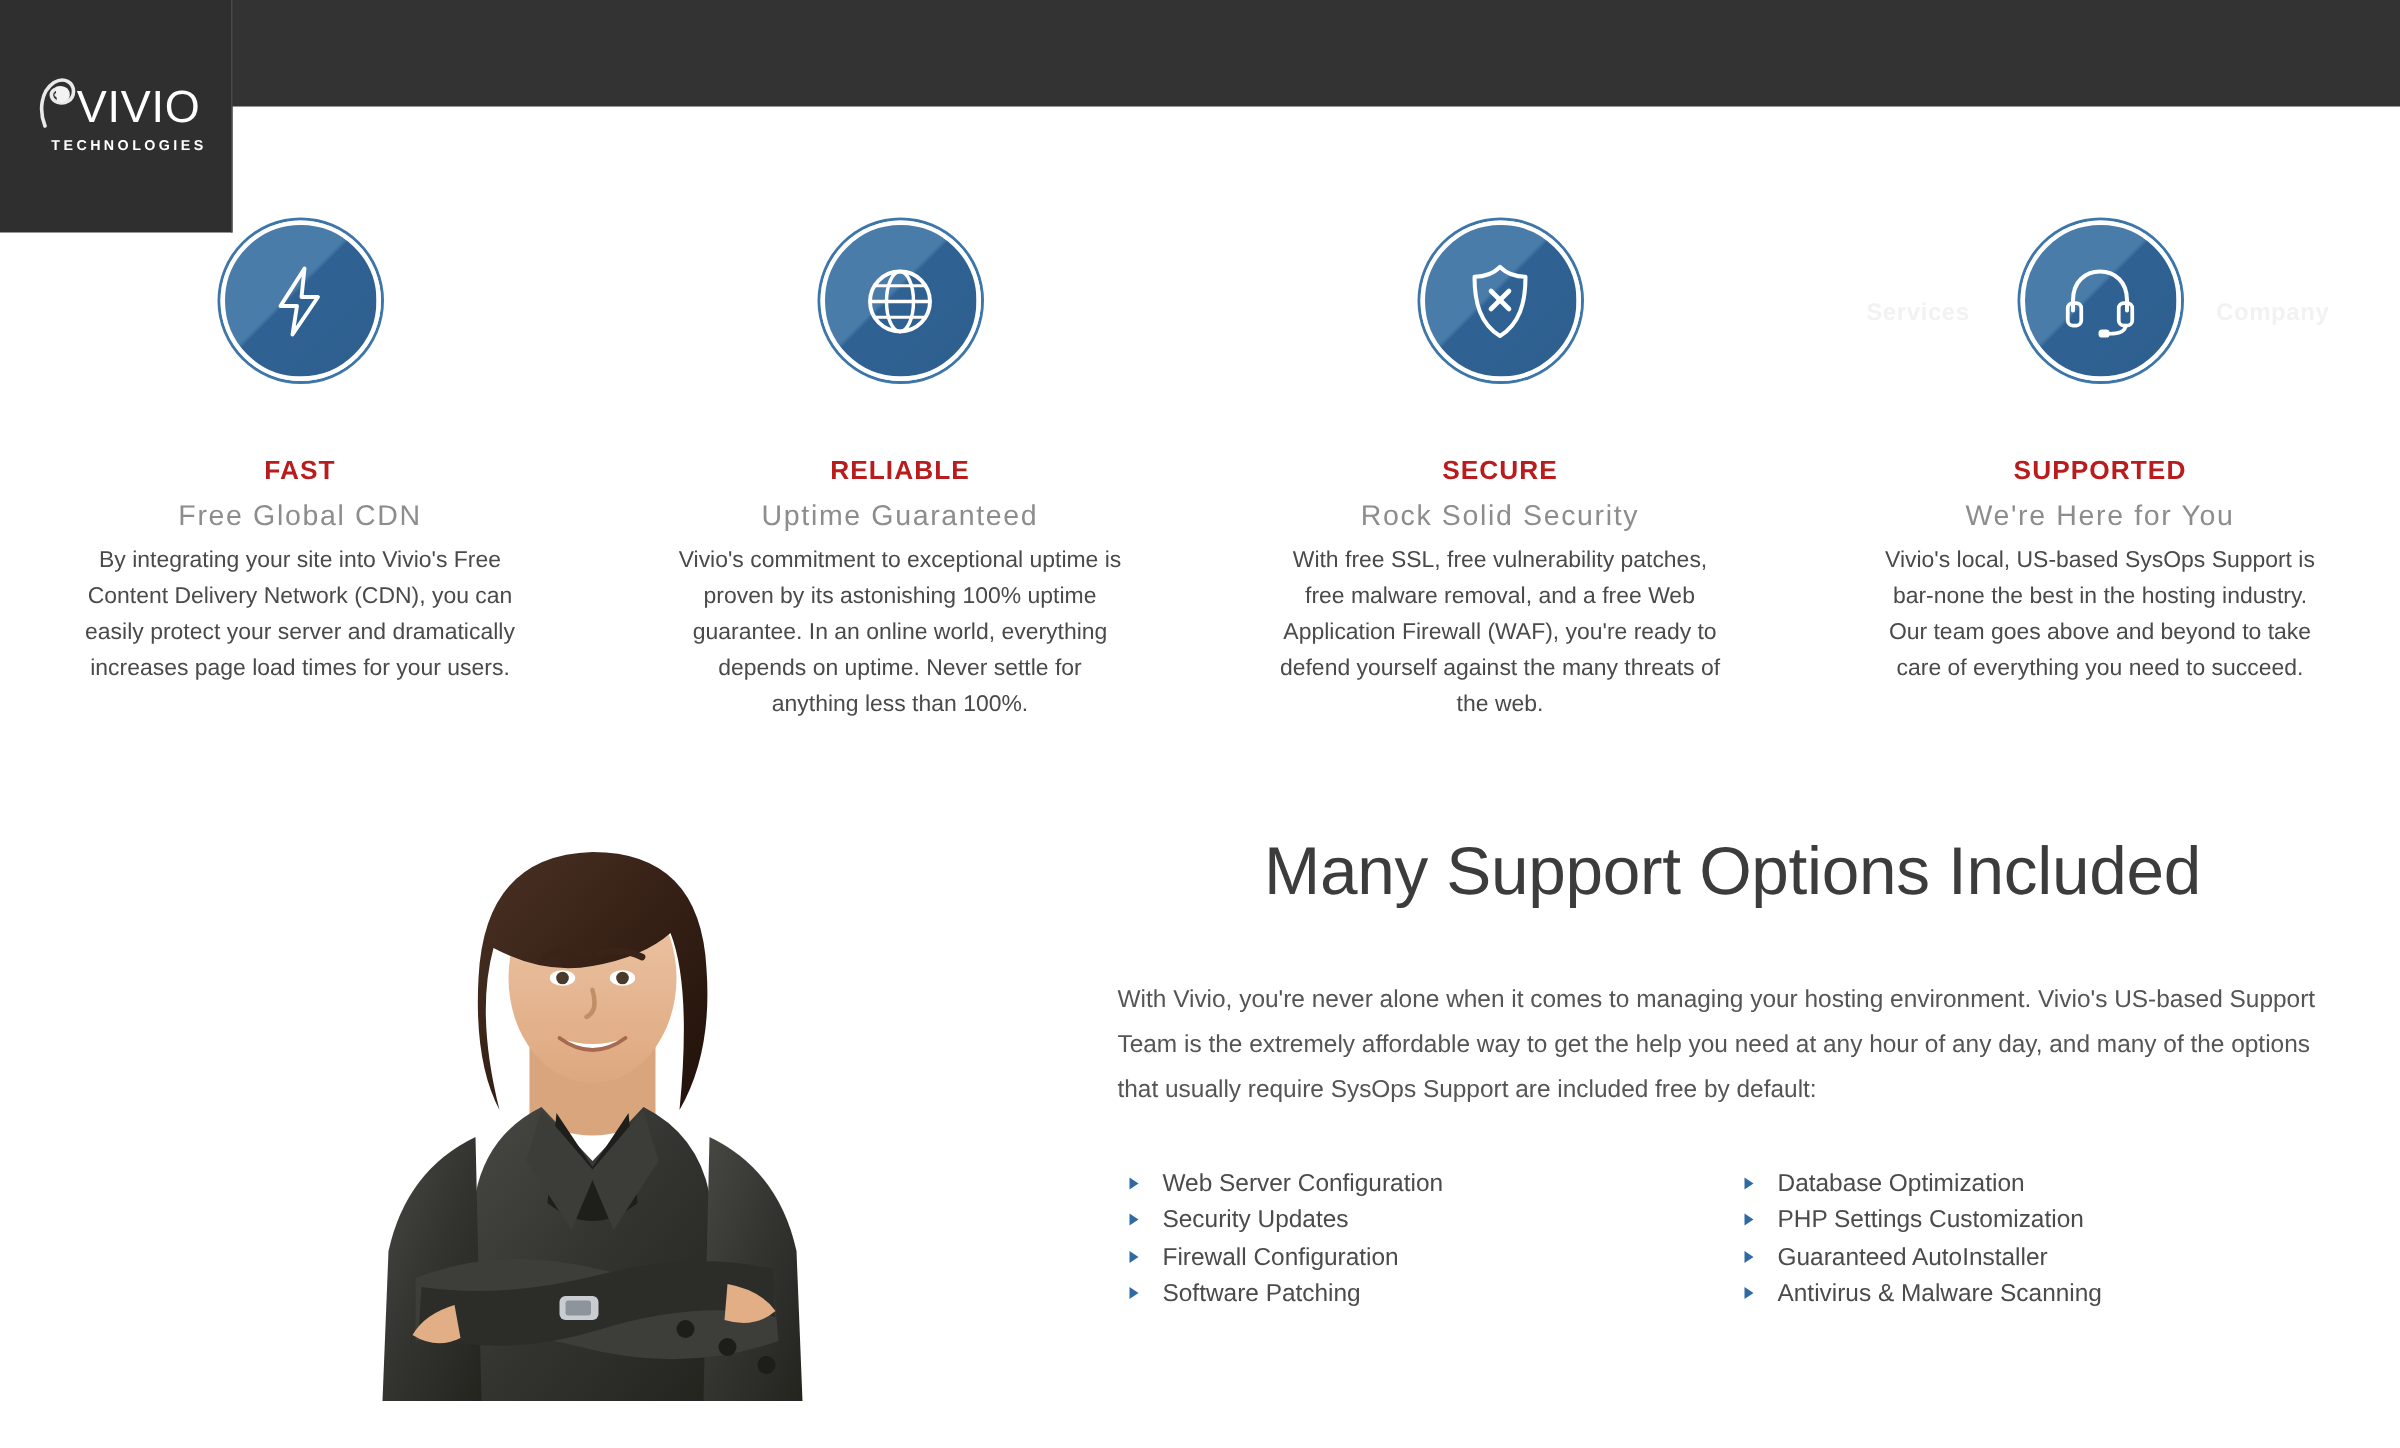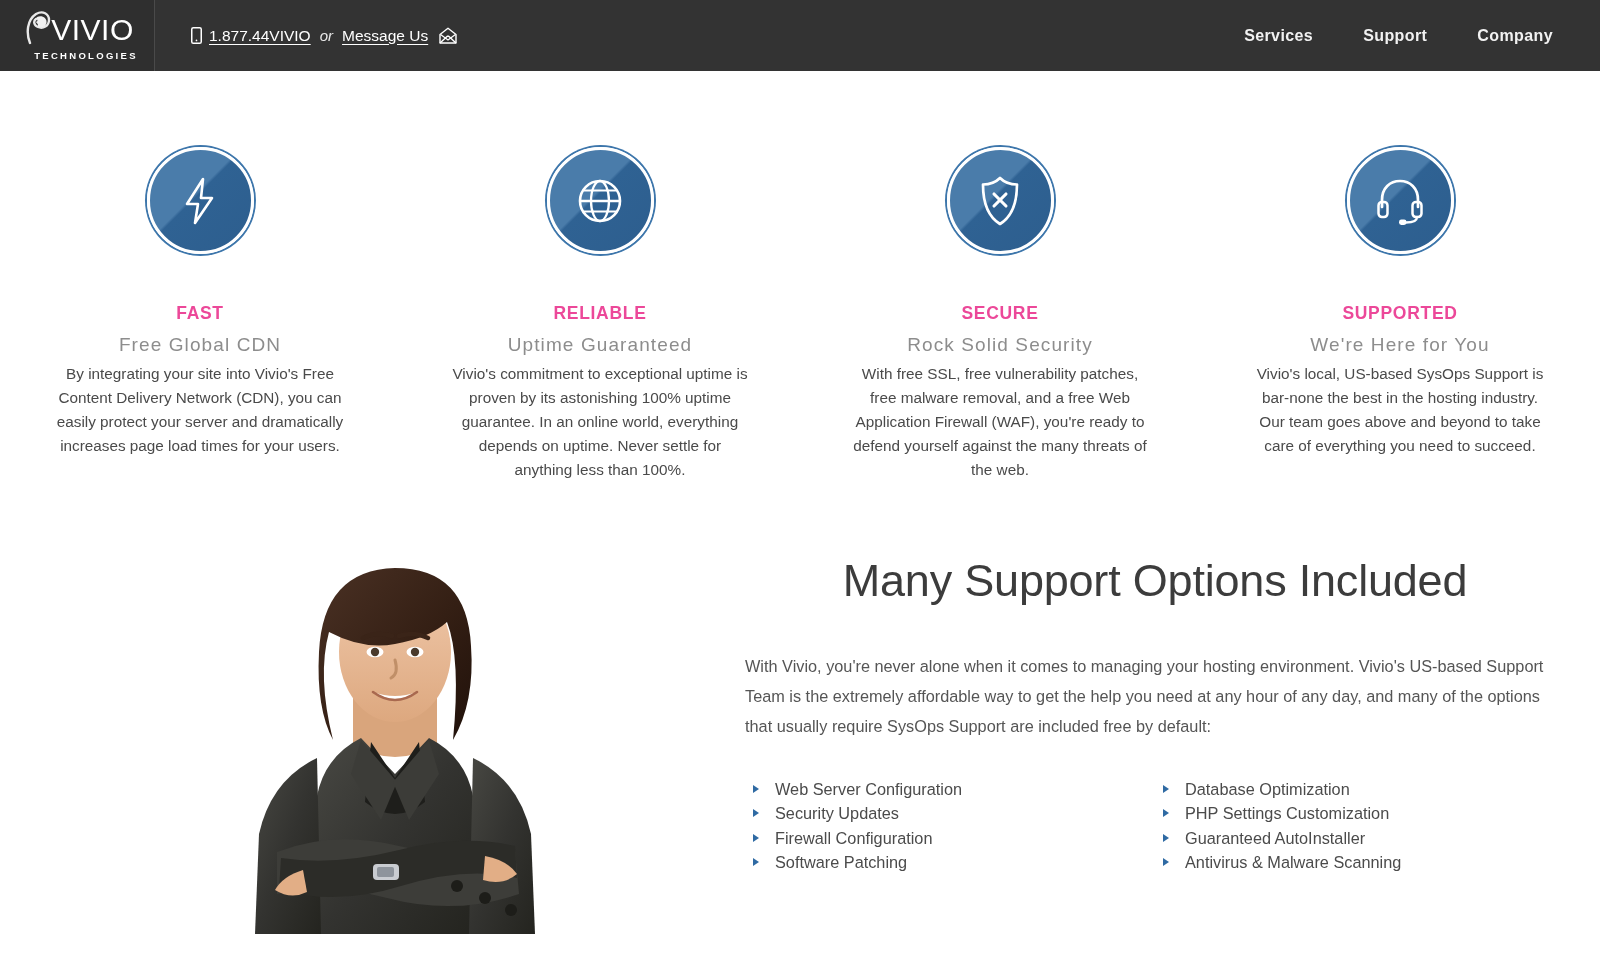--- a/index.html
+++ b/index.html
@@ -18,20 +18,21 @@
   }
 
   
   .topbar {
     position: relative;
     height: 71px;
     background: #333333;
     display: flex;
     align-items: stretch;
     width: 1600px;
+    flex-direction: column;
   }
 
   .logo-block {
     width: 155px;
     flex: 0 0 155px;
     background: #2f2f2f;
     border-right: 1px solid #4a4a4a;
     display: flex;
     align-items: center;
     justify-content: center;
@@ -145,21 +146,21 @@
     overflow: hidden;
   }
 
   .circle svg { position: relative; z-index: 2; }
 
   .feature-title {
     margin-top: 49px;
     font-size: 17.5px;
     font-weight: bold;
     letter-spacing: 0.7px;
-    color: #ec4899;
+    color: #b91c1c;
     text-align: center;
   }
 
   .feature-sub {
     margin-top: 10px;
     font-size: 19px;
     font-weight: 300;
     letter-spacing: 1.1px;
     color: #8d8d8d;
     text-align: center;

